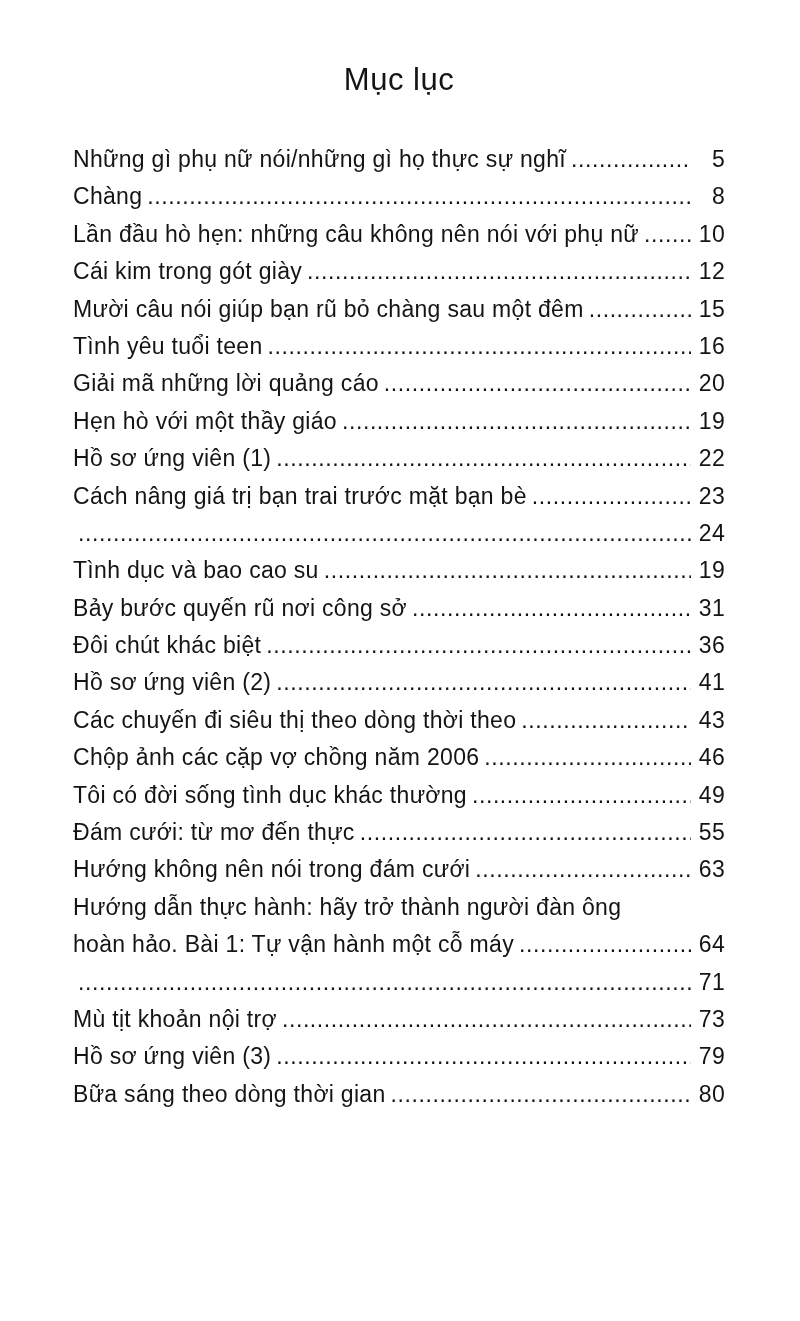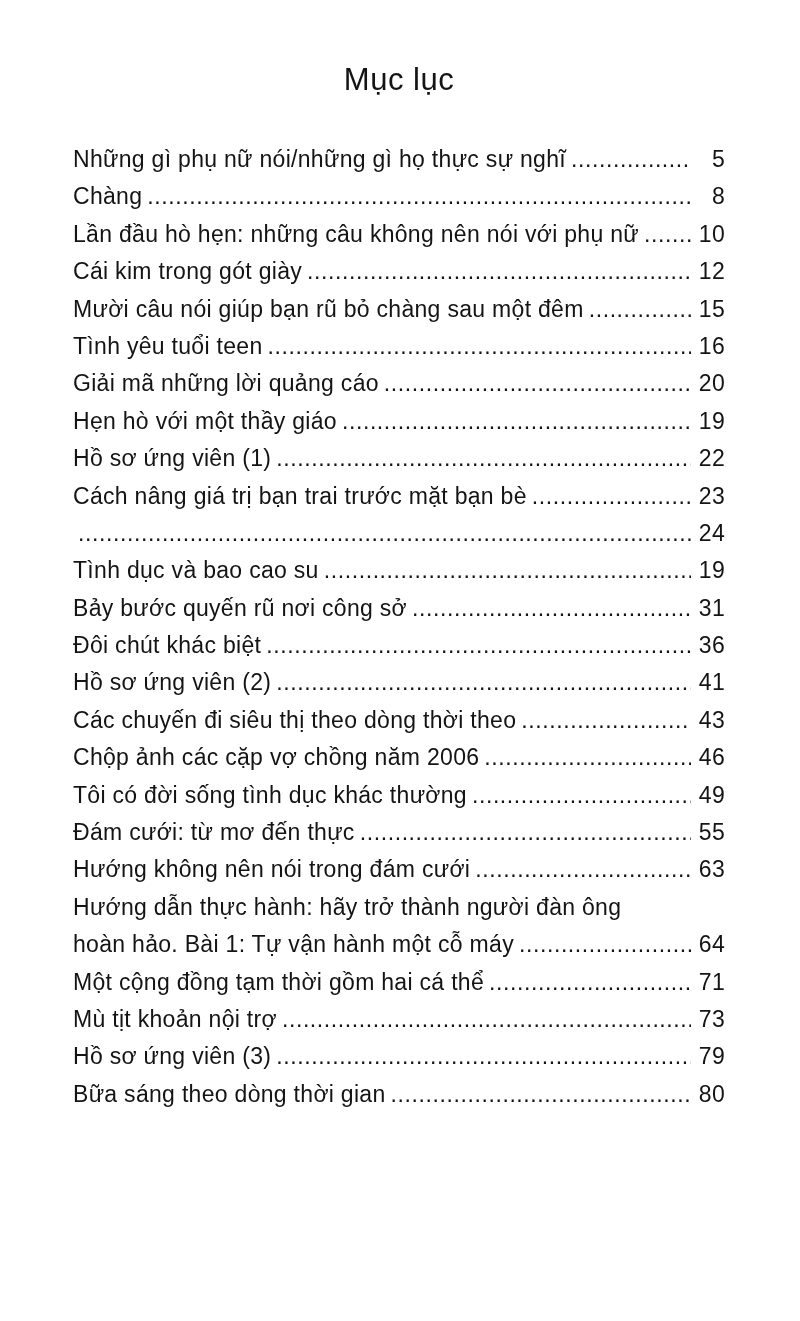--- a/index.html
+++ b/index.html
@@ -165,21 +165,20 @@
       </div>
       <div class="row">
         <span class="t">Hướng dẫn thực hành: hãy trở thành người đàn ông</span>
       </div>
       <div class="row">
         <span class="t">hoàn hảo. Bài 1: Tự vận hành một cỗ máy</span>
         <span class="dots">................................................................................................................................................................</span>
         <span class="num">64</span>
       </div>
       <div class="row">
-        <span class="t">Một cộng đồng tạm thời gồm hai cá thể</span>
         <span class="dots">................................................................................................................................................................</span>
         <span class="num">71</span>
       </div>
       <div class="row">
         <span class="t">Mù tịt khoản nội trợ</span>
         <span class="dots">................................................................................................................................................................</span>
         <span class="num">73</span>
       </div>
       <div class="row">
         <span class="t">Hồ sơ ứng viên (3)</span>

